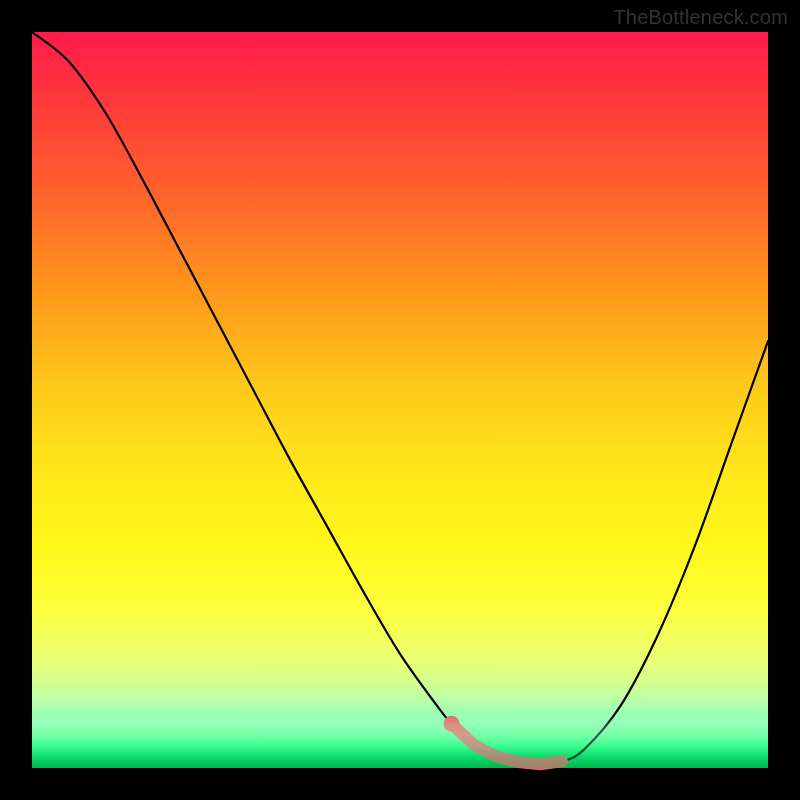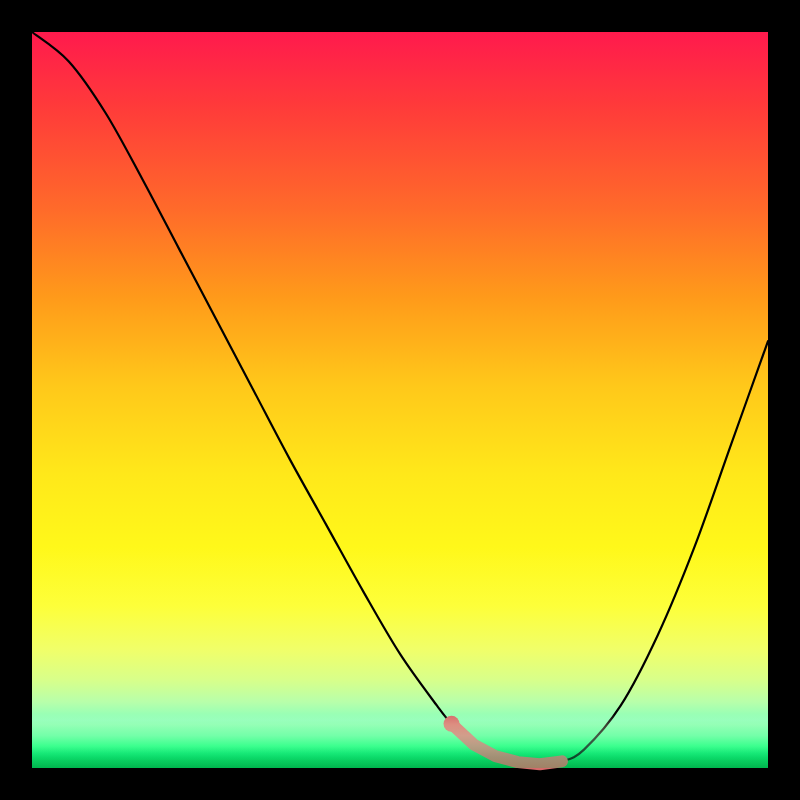--- a/index.html
+++ b/index.html
@@ -87,13 +87,14 @@
 <div class="frame">
   <div class="plot-area">
     <svg class="series" viewBox="0 0 736 736" preserveAspectRatio="none">
       <path id="curve-path" fill="none" stroke-width="2.2" stroke-linecap="round" stroke-linejoin="round" d="M 0.00 0.00 C 6.13 4.91, 24.53 15.95, 36.80 29.44 C 49.07 42.93, 61.33 61.33, 73.60 80.96 C 85.87 100.59, 98.13 124.51, 110.40 147.20 C 122.67 169.89, 134.93 193.81, 147.20 217.12 C 159.47 240.43, 171.73 263.73, 184.00 287.04 C 196.27 310.35, 208.53 333.65, 220.80 356.96 C 233.07 380.27, 245.33 404.19, 257.60 426.88 C 269.87 449.57, 282.13 471.04, 294.40 493.12 C 306.67 515.20, 318.93 537.89, 331.20 559.36 C 343.47 580.83, 355.73 602.91, 368.00 621.92 C 380.27 640.93, 396.21 661.79, 404.80 673.44 C 413.39 685.09, 413.39 685.34, 419.52 691.84 C 425.65 698.34, 434.24 707.05, 441.60 712.45 C 448.96 717.85, 456.32 721.28, 463.68 724.22 C 471.04 727.17, 478.40 728.76, 485.76 730.11 C 493.12 731.46, 500.48 732.44, 507.84 732.32 C 515.20 732.20, 522.56 731.83, 529.92 729.38 C 537.28 726.92, 542.19 726.92, 552.00 717.60 C 561.81 708.28, 576.53 692.45, 588.80 673.44 C 601.07 654.43, 613.33 629.89, 625.60 603.52 C 637.87 577.15, 650.13 547.09, 662.40 515.20 C 674.67 483.31, 686.93 446.51, 699.20 412.16 C 711.47 377.81, 729.87 326.29, 736.00 309.12" stroke="#000000"></path>
       <g id="marker-group">
           <path d="M 419.52 691.84 L 441.60 712.45 L 463.68 724.22 L 485.76 730.11 L 507.84 732.32 L 529.92 729.38" fill="none" stroke="#d66a6a" stroke-width="12" stroke-linecap="round" stroke-linejoin="round"></path>
           <circle cx="419.52" cy="691.84" r="8" fill="#d66a6a"></circle>
         </g>
     </svg>
   </div>
+  <div class="attribution">TheBottleneck.com</div>
 </div>
 
 </body></html>

